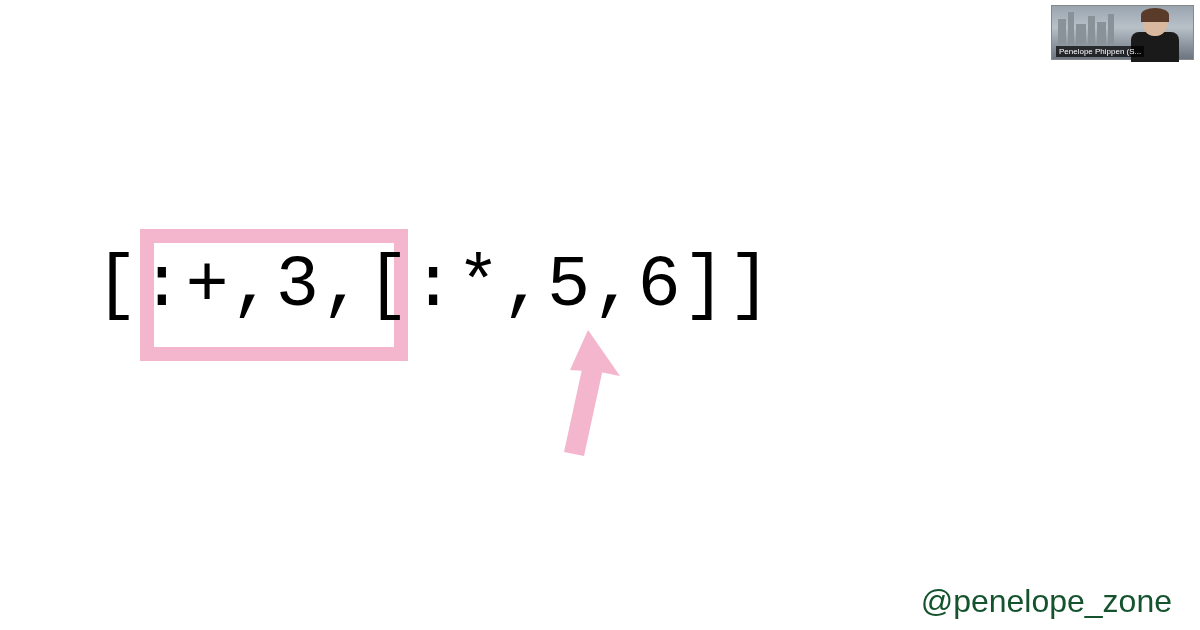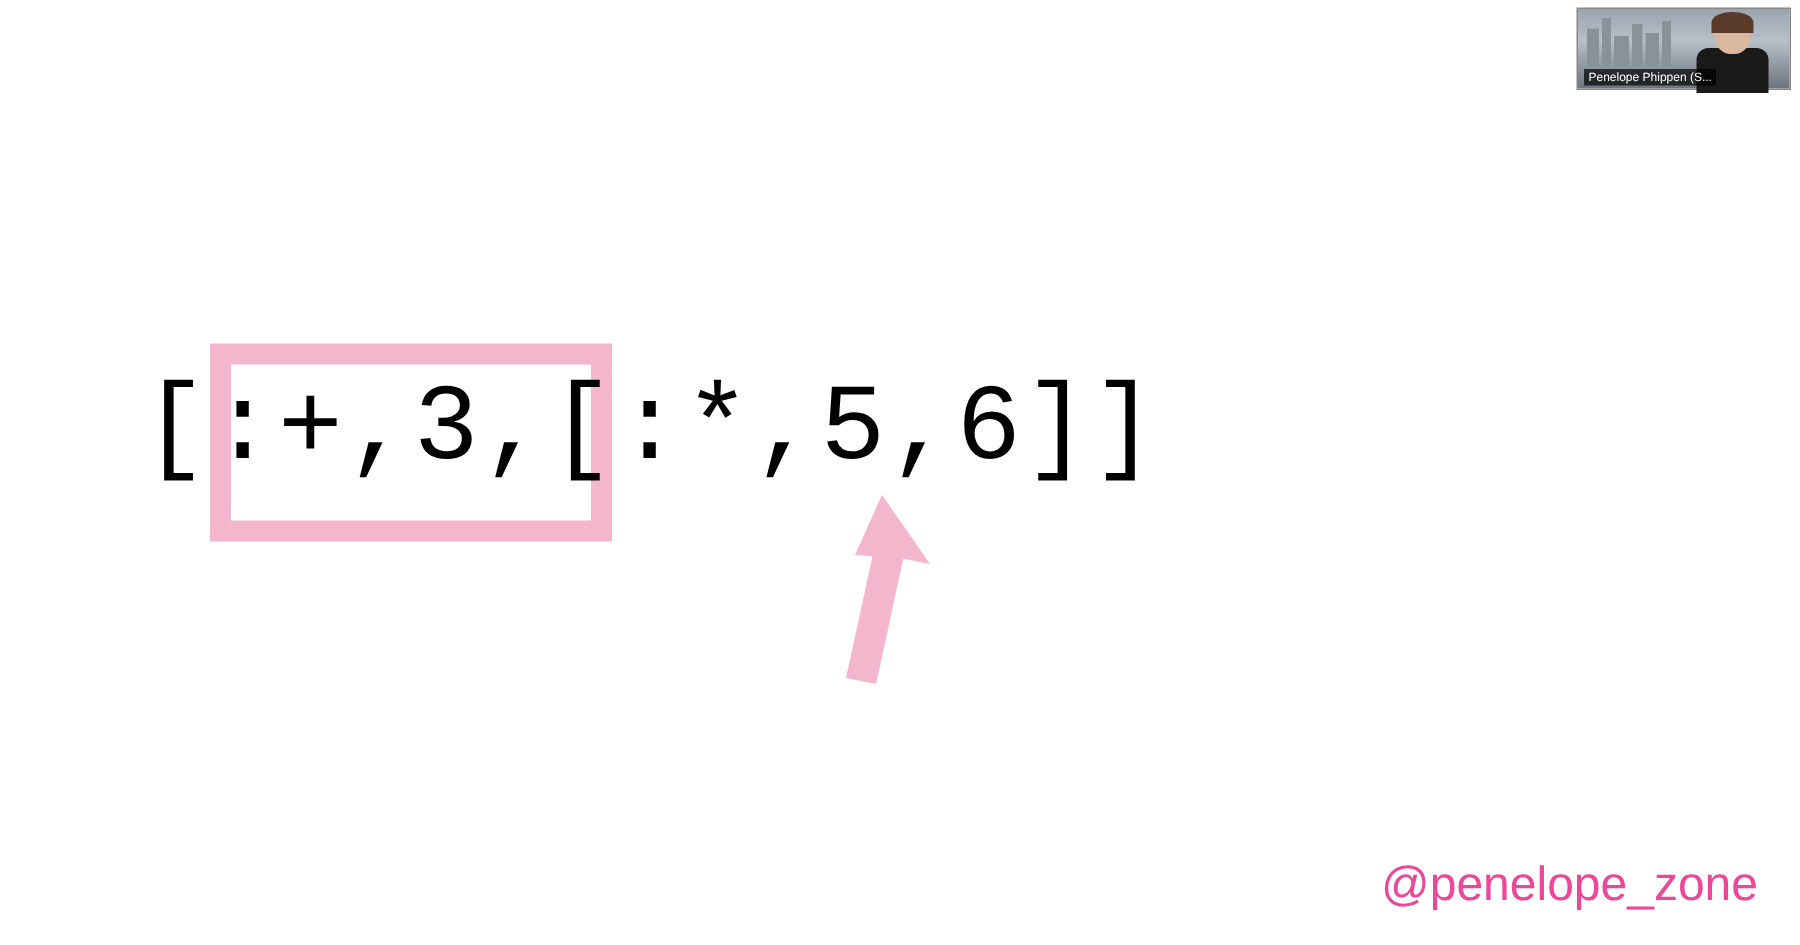--- a/index.html
+++ b/index.html
@@ -109,25 +109,25 @@
       font-size: 8px;
       padding: 1px 3px;
     }
     .bldg {
       position: absolute;
       background: #8a9299;
       bottom: 15px;
     }
     .handle {
       position: absolute;
-      bottom: 22px;
+      bottom: 10px;
       right: 28px;
       font-family: -apple-system, BlinkMacSystemFont, 'Segoe UI', Helvetica, Arial, sans-serif;
       font-size: 32px;
-      color: #ec4899;
+      color: #14532d;
       font-weight: 400;
     }
   </style>
 </head>
 <body>
 
 <div class="slide-content">
   <div class="line2-wrap">
     <div class="highlight-box"></div>
     <div class="line2">[:+,3,[:*,5,6]]</div>

